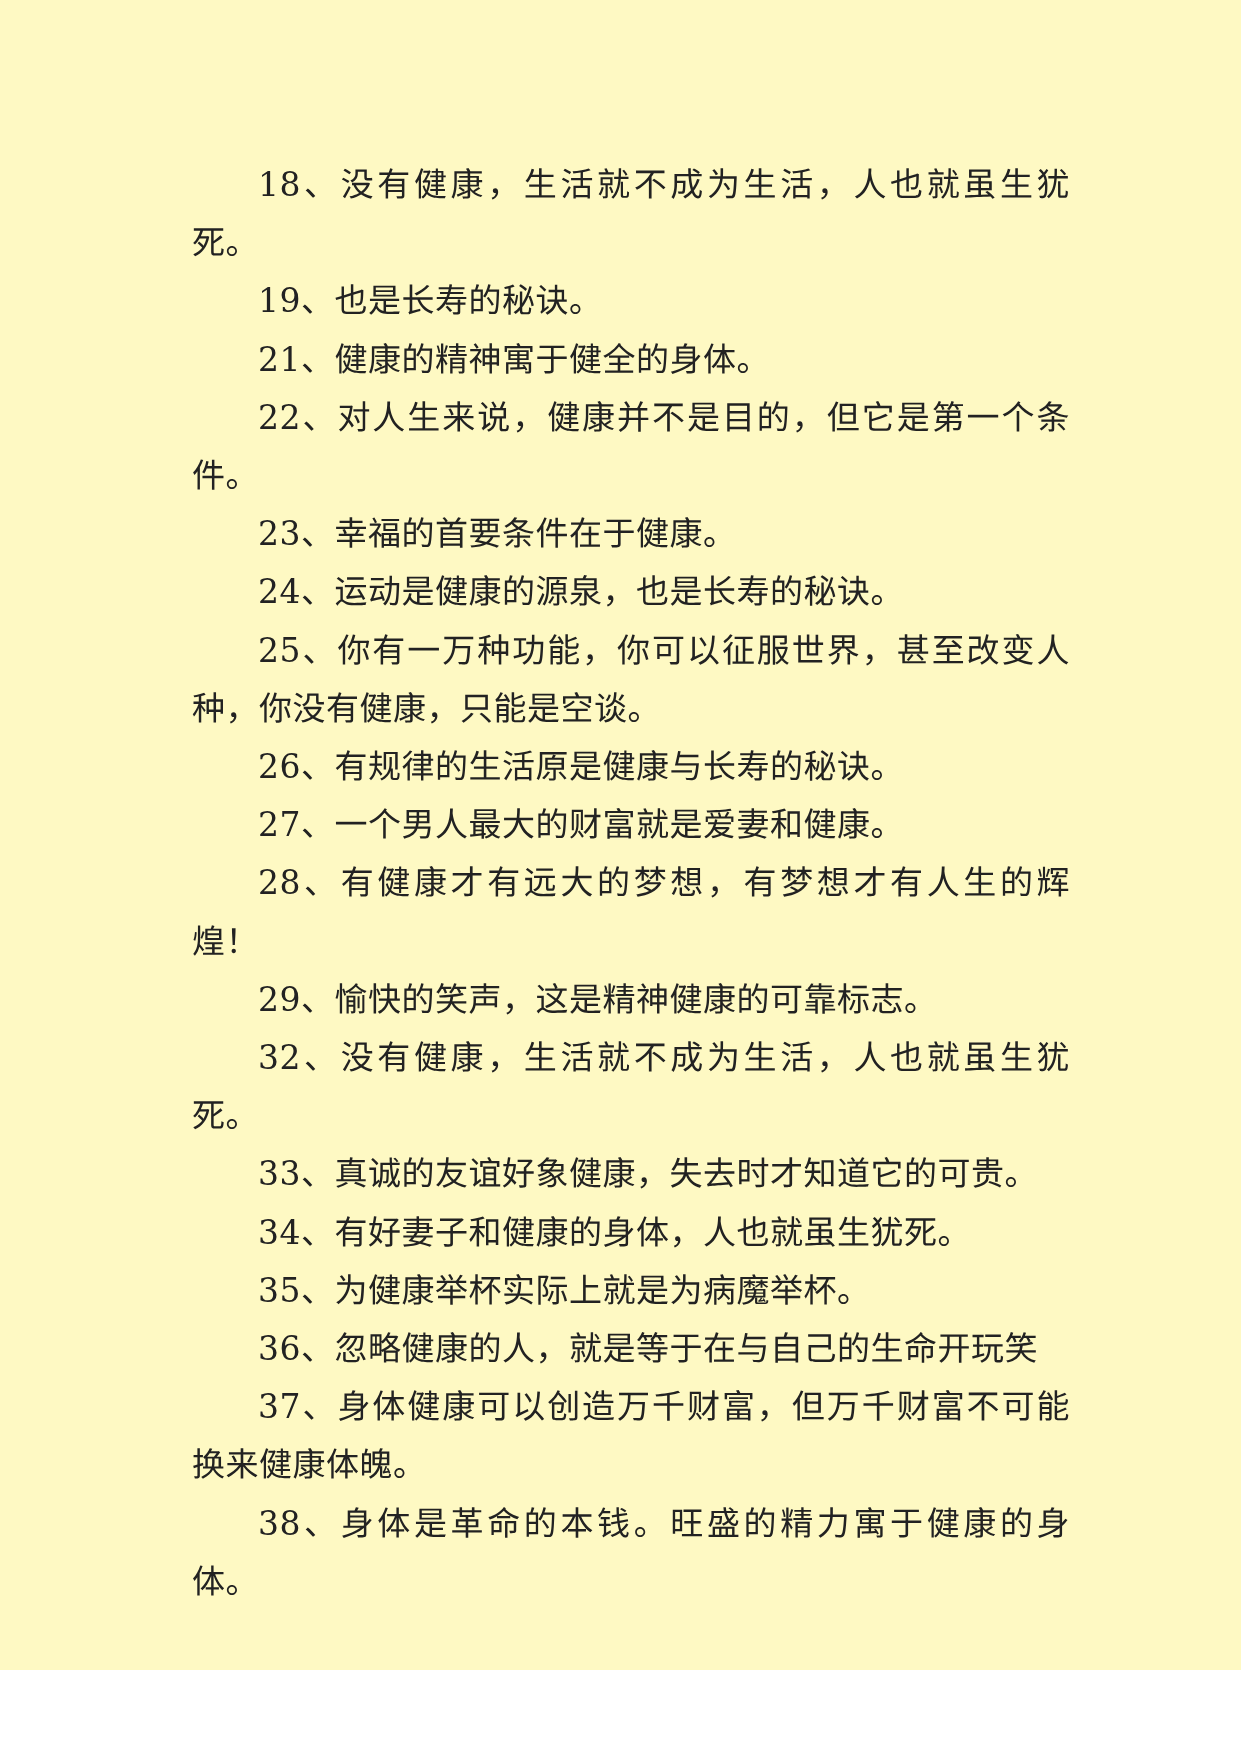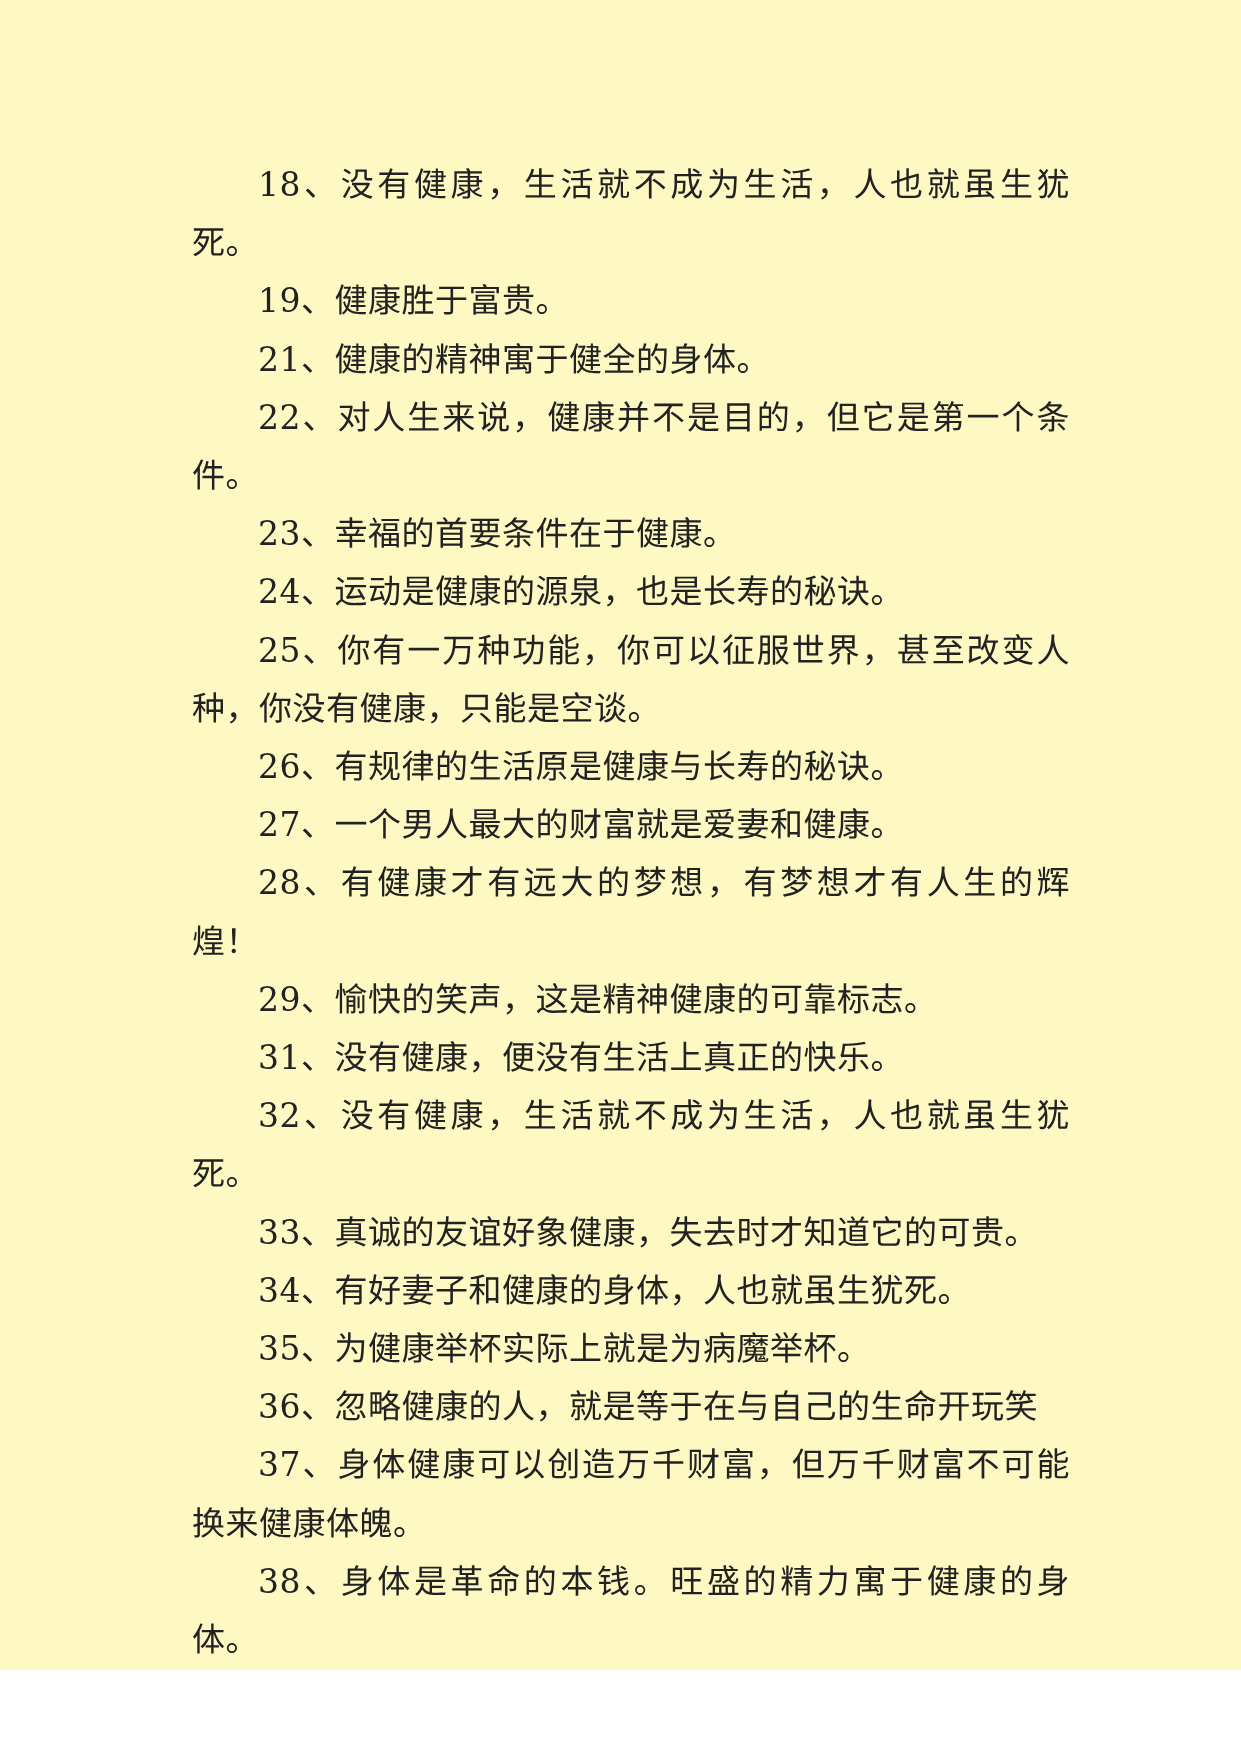--- a/index.html
+++ b/index.html
@@ -34,31 +34,30 @@
     word-break: break-all;
     overflow-wrap: break-word;
   }
 </style>
 </head>
 <body>
 
 <div class="page">
   <div class="doc-content" id="quote-list">
       <p class="quote-item"><span>18、</span><span>没有健康，生活就不成为生活，人也就虽生犹死。</span></p>
-      <p class="quote-item"><span>19、</span><span>健康胜于富贵。</span></p>
+      <p class="quote-item"><span>19、</span><span>也是长寿的秘诀。</span></p>
       <p class="quote-item"><span>21、</span><span>健康的精神寓于健全的身体。</span></p>
       <p class="quote-item"><span>22、</span><span>对人生来说，健康并不是目的，但它是第一个条件。</span></p>
       <p class="quote-item"><span>23、</span><span>幸福的首要条件在于健康。</span></p>
       <p class="quote-item"><span>24、</span><span>运动是健康的源泉，也是长寿的秘诀。</span></p>
       <p class="quote-item"><span>25、</span><span>你有一万种功能，你可以征服世界，甚至改变人种，你没有健康，只能是空谈。</span></p>
       <p class="quote-item"><span>26、</span><span>有规律的生活原是健康与长寿的秘诀。</span></p>
       <p class="quote-item"><span>27、</span><span>一个男人最大的财富就是爱妻和健康。</span></p>
       <p class="quote-item"><span>28、</span><span>有健康才有远大的梦想，有梦想才有人生的辉煌！</span></p>
       <p class="quote-item"><span>29、</span><span>愉快的笑声，这是精神健康的可靠标志。</span></p>
-      <p class="quote-item"><span>31、</span><span>没有健康，便没有生活上真正的快乐。</span></p>
       <p class="quote-item"><span>32、</span><span>没有健康，生活就不成为生活，人也就虽生犹死。</span></p>
       <p class="quote-item"><span>33、</span><span>真诚的友谊好象健康，失去时才知道它的可贵。</span></p>
       <p class="quote-item"><span>34、</span><span>有好妻子和健康的身体，人也就虽生犹死。</span></p>
       <p class="quote-item"><span>35、</span><span>为健康举杯实际上就是为病魔举杯。</span></p>
       <p class="quote-item"><span>36、</span><span>忽略健康的人，就是等于在与自己的生命开玩笑</span></p>
       <p class="quote-item"><span>37、</span><span>身体健康可以创造万千财富，但万千财富不可能换来健康体魄。</span></p>
       <p class="quote-item"><span>38、</span><span>身体是革命的本钱。旺盛的精力寓于健康的身体。</span></p>
     </div>
 </div>
 

